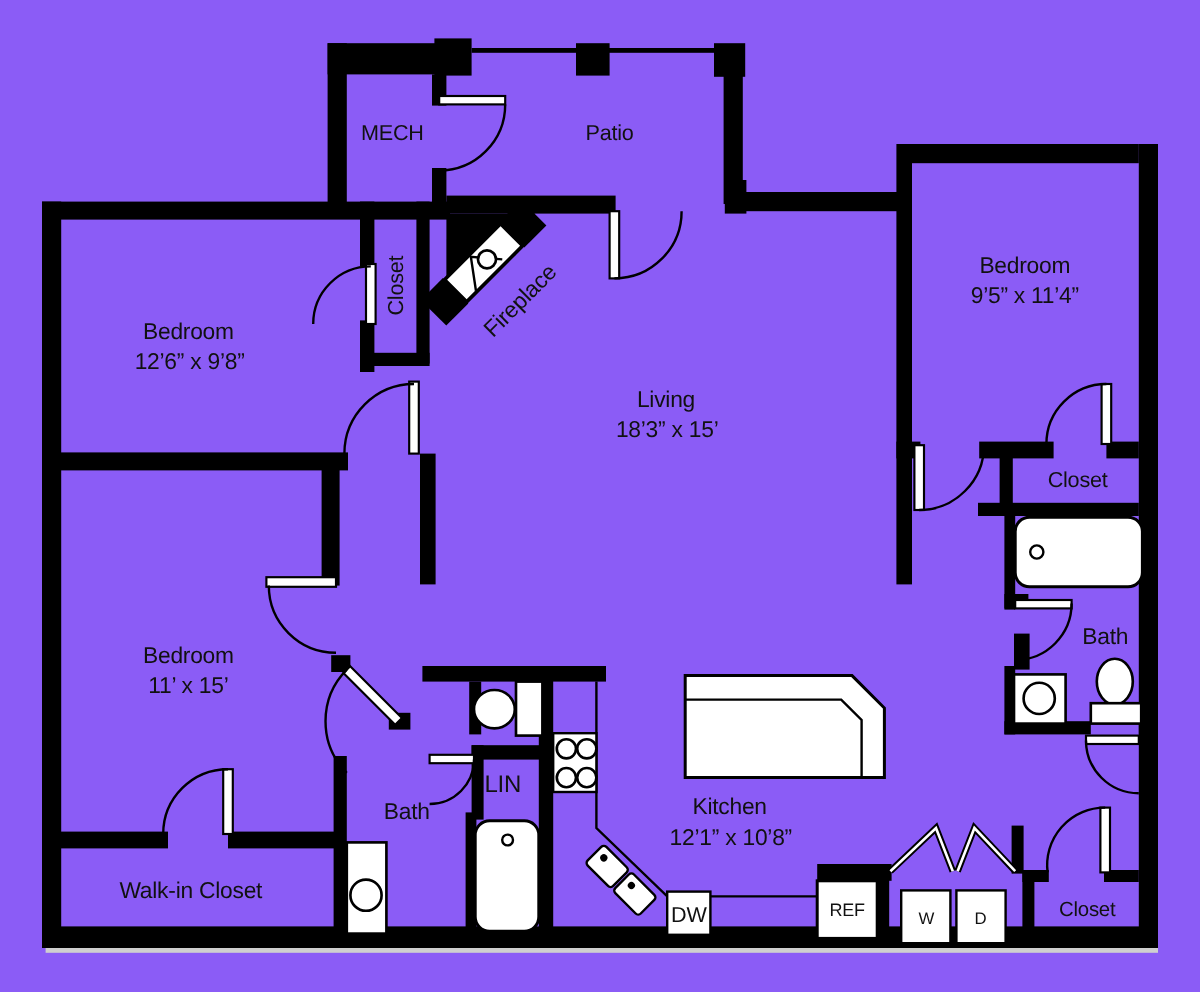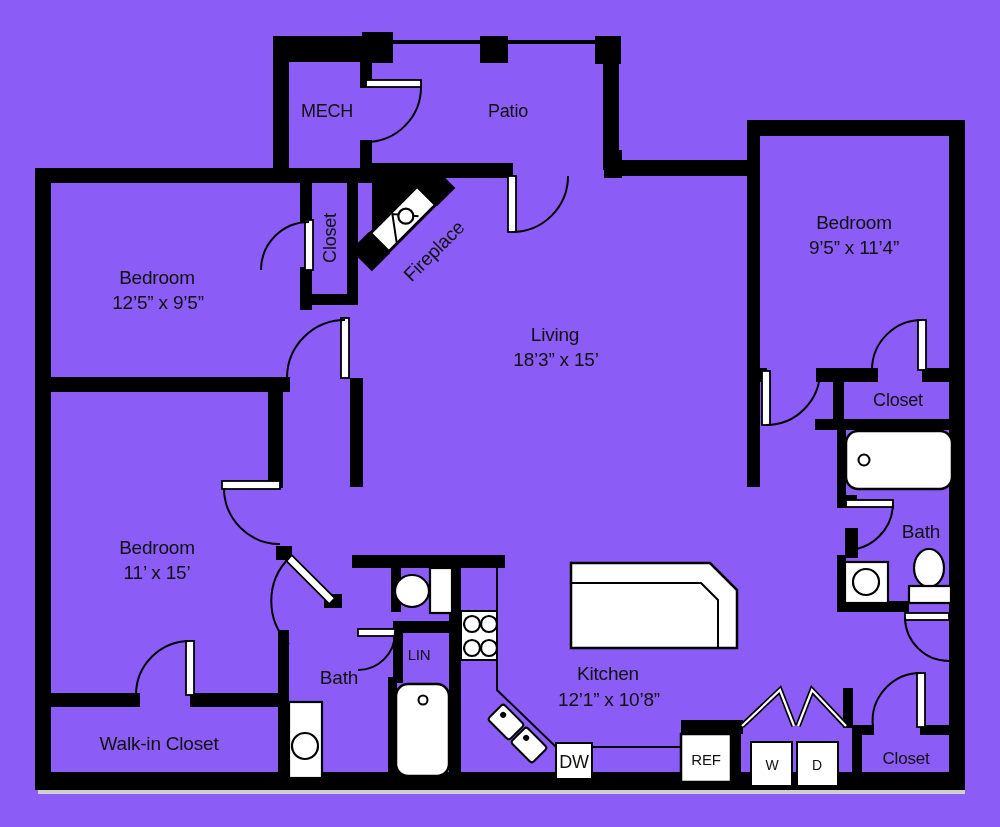--- a/index.html
+++ b/index.html
@@ -4,21 +4,21 @@
 <style>
   html,body{margin:0;padding:0;background:#ffffff;}
   .plan{position:relative;width:1000px;height:827px;background:#8b5cf6;overflow:hidden;
         font-family:"Liberation Sans","DejaVu Sans",sans-serif;color:#111;}
   .plan svg{position:absolute;left:0;top:0;}
   .lbl{position:absolute;transform:translate(-50%,-50%);white-space:nowrap;line-height:1;
        letter-spacing:-0.2px;color:#111;}
   .lbl.rot90{transform:translate(-50%,-50%) rotate(-90deg);}
   .lbl.rot45{transform:translate(-50%,-50%) rotate(-45deg);}
   .s19{font-size:19px;} .s18{font-size:18px;} .s17{font-size:17px;}
-  .s16{font-size:15px;} .s15{font-size:15px;} .s14{font-size:14px;} .s13{font-size:18px;}
+  .s16{font-size:20px;} .s15{font-size:15px;} .s14{font-size:14px;} .s13{font-size:18px;}
 </style>
 </head>
 <body>
 
 <div class="plan">
 
 <svg width="1000" height="827" viewBox="0 0 1000 827">
 
   <g fill="#000000">
     <rect x="35" y="168" width="16" height="622"></rect>
@@ -206,21 +206,21 @@
     <rect x="797" y="742" width="41" height="44" stroke-width="2"></rect>
   </g>
 
   <rect x="38" y="790" width="927" height="4" fill="#cfcfcf"></rect>
 </svg>
 
   <div class="lbl s18" style="left:327px;top:111px;">MECH</div>
   <div class="lbl s18" style="left:508px;top:111px;text-align:right;">Patio</div>
 
   <div class="lbl s19" style="left:157px;top:277px;">Bedroom</div>
-  <div class="lbl s19" style="left:158px;top:302px;">12’5” x 9’5”</div>
+  <div class="lbl s19" style="left:158px;top:302px;">12’6” x 9’8”</div>
 
   <div class="lbl s18 rot90" style="left:330px;top:238px;">Closet</div>
   <div class="lbl s19 rot45" style="left:434px;top:251px;">Fireplace</div>
 
   <div class="lbl s19" style="left:555px;top:334px;">Living</div>
   <div class="lbl s19" style="left:556px;top:359px;">18’3” x 15’</div>
 
   <div class="lbl s19" style="left:854px;top:222px;">Bedroom</div>
   <div class="lbl s19" style="left:854px;top:247px;">9’5” x 11’4”</div>
 

